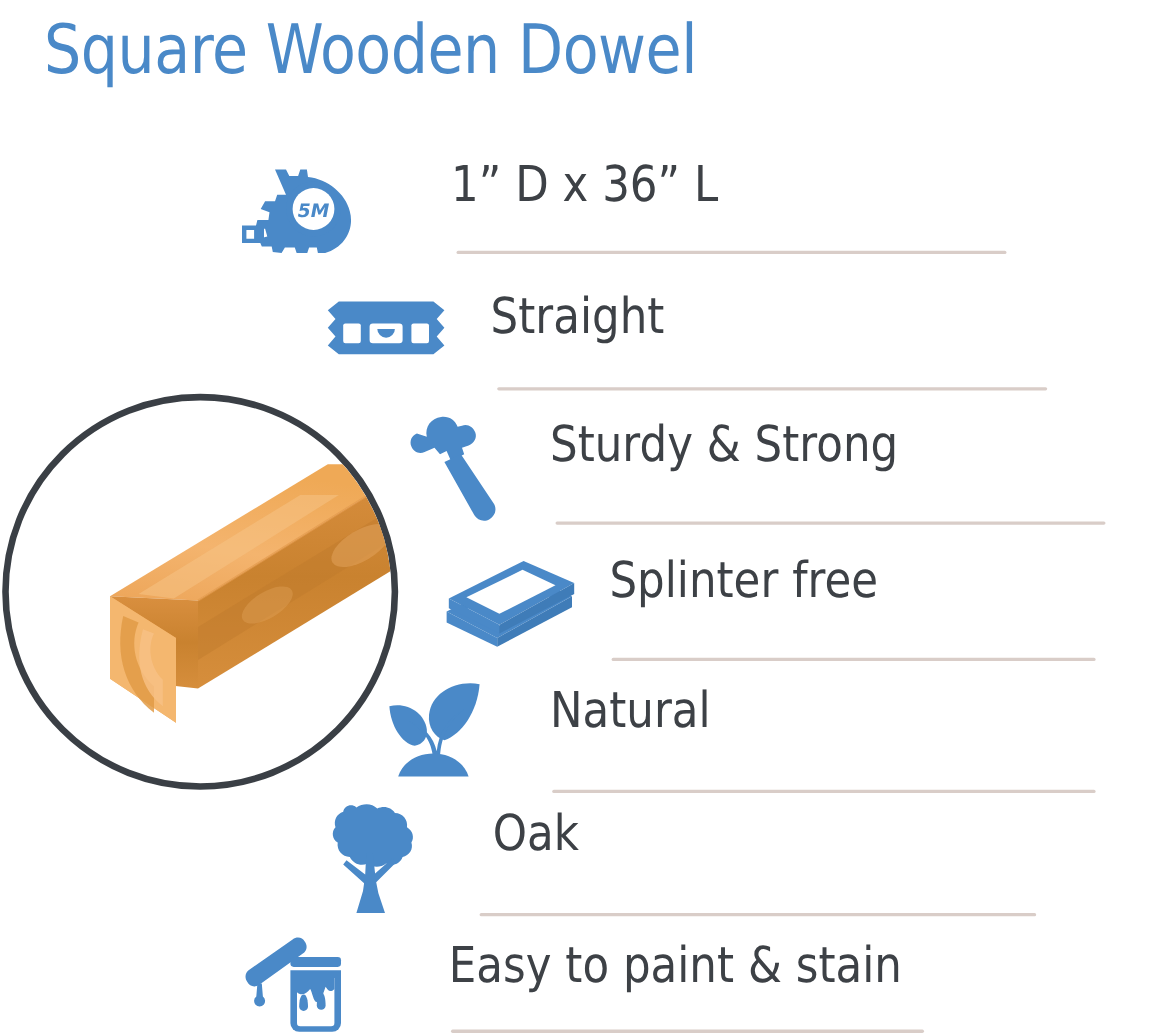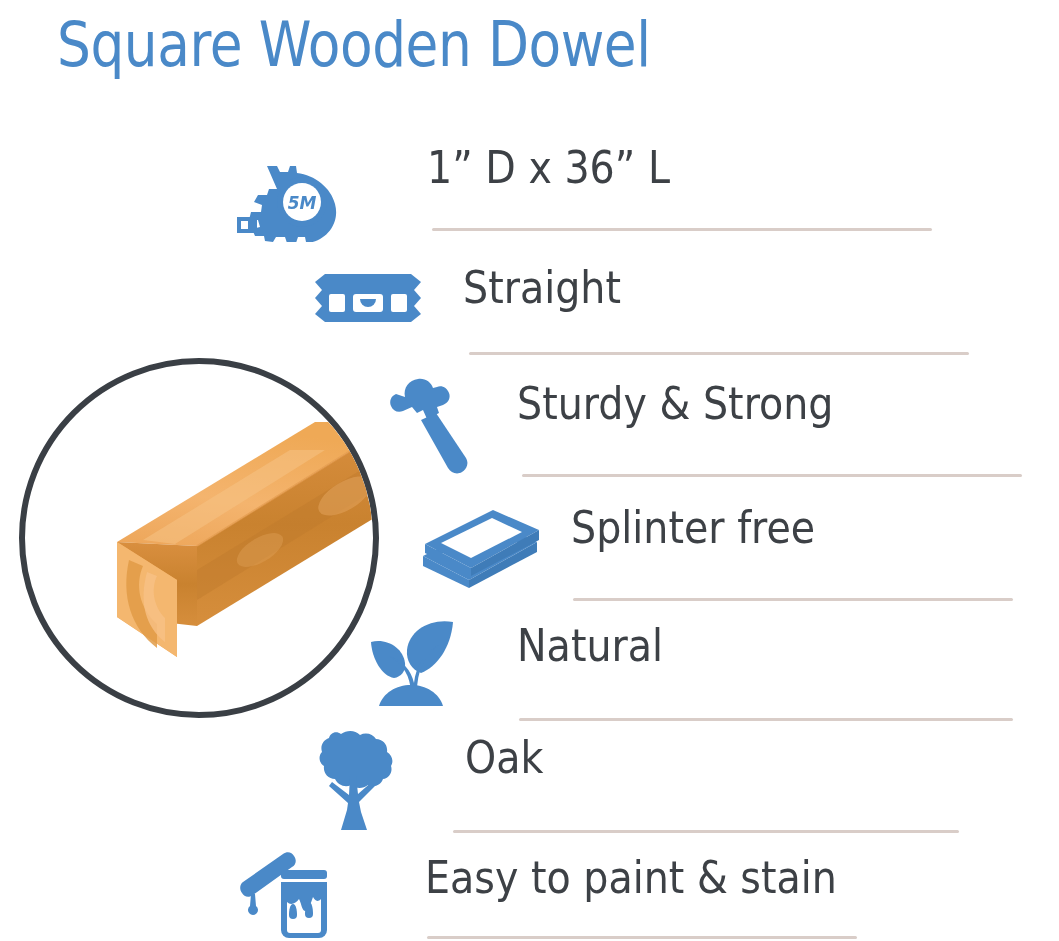--- a/index.html
+++ b/index.html
@@ -14,21 +14,20 @@
     overflow: hidden;
     font-family: "Liberation Sans", sans-serif;
     -webkit-font-smoothing: antialiased;
   }
 
   #infographic {
     position: absolute;
     left: 0; top: 0;
     width: 999px;
     height: 941px;
-    margin-left: 17px;
   }
 
   
   .page-title {
     position: absolute;
     left: 40px;
     top: 6px;
     font-family: "DejaVu Sans", sans-serif;
     font-size: 62px;
     line-height: 78px;
@@ -135,21 +134,21 @@
 
         <path d="M 104 196 C 96 232 106 264 132 284 L 132 260 C 114 244 110 220 118 202 Z" fill="#e09b47" opacity="0.85"></path>
         <path d="M 122 208 C 114 238 120 262 140 278 L 140 254 C 128 242 126 224 132 212 Z" fill="#f7c186" opacity="0.8"></path>
 
         <path d="M 172 182 L 372 58" stroke="#e49a4c" stroke-width="2" fill="none" opacity="0.7"></path>
       </g>
     </svg>
   </div>
 
   <div class="feature-row" style="top:150px;">
-    <span class="feature-icon" style="left:216px; top:12px;">
+    <span class="feature-icon" style="left:216px; top:0px;">
       <svg width="106" height="80" viewBox="0 0 106 80">
         <path d="M34 4 h10 l3 6 h8 l2 -6 h6 l1 7 c18 2 34 15 38 31 c5 18 -7 36 -27 39 l-2 -1 l-1 -5 h-7 l-2 6 h-9 l-2 -6 h-9 l-3 5 l-8 -1 l-1 -5 h-9 l-3 -7 l8 -2 l-2 -7 h-9 l2 -8 h10 l1 -7 l-8 -3 l4 -7 h9 l2 -6 h8 z" fill="#4a89c8"></path>
         <circle cx="69" cy="40" r="25" fill="#4a89c8"></circle>
         <circle cx="69" cy="40" r="19" fill="#ffffff"></circle>
         <text x="69" y="47" text-anchor="middle" font-family="DejaVu Sans, sans-serif" font-size="17" font-weight="bold" font-style="italic" fill="#4a89c8">5M</text>
         <path d="M4 55 h20 v16 h-20 z" fill="#4a89c8"></path>
         <path d="M8 59 h7 v8 h-7 z" fill="#ffffff"></path>
       </svg>
     </span>
     <span class="feature-label" style="left:410px; top:-10px;">1” D x 36” L</span>

